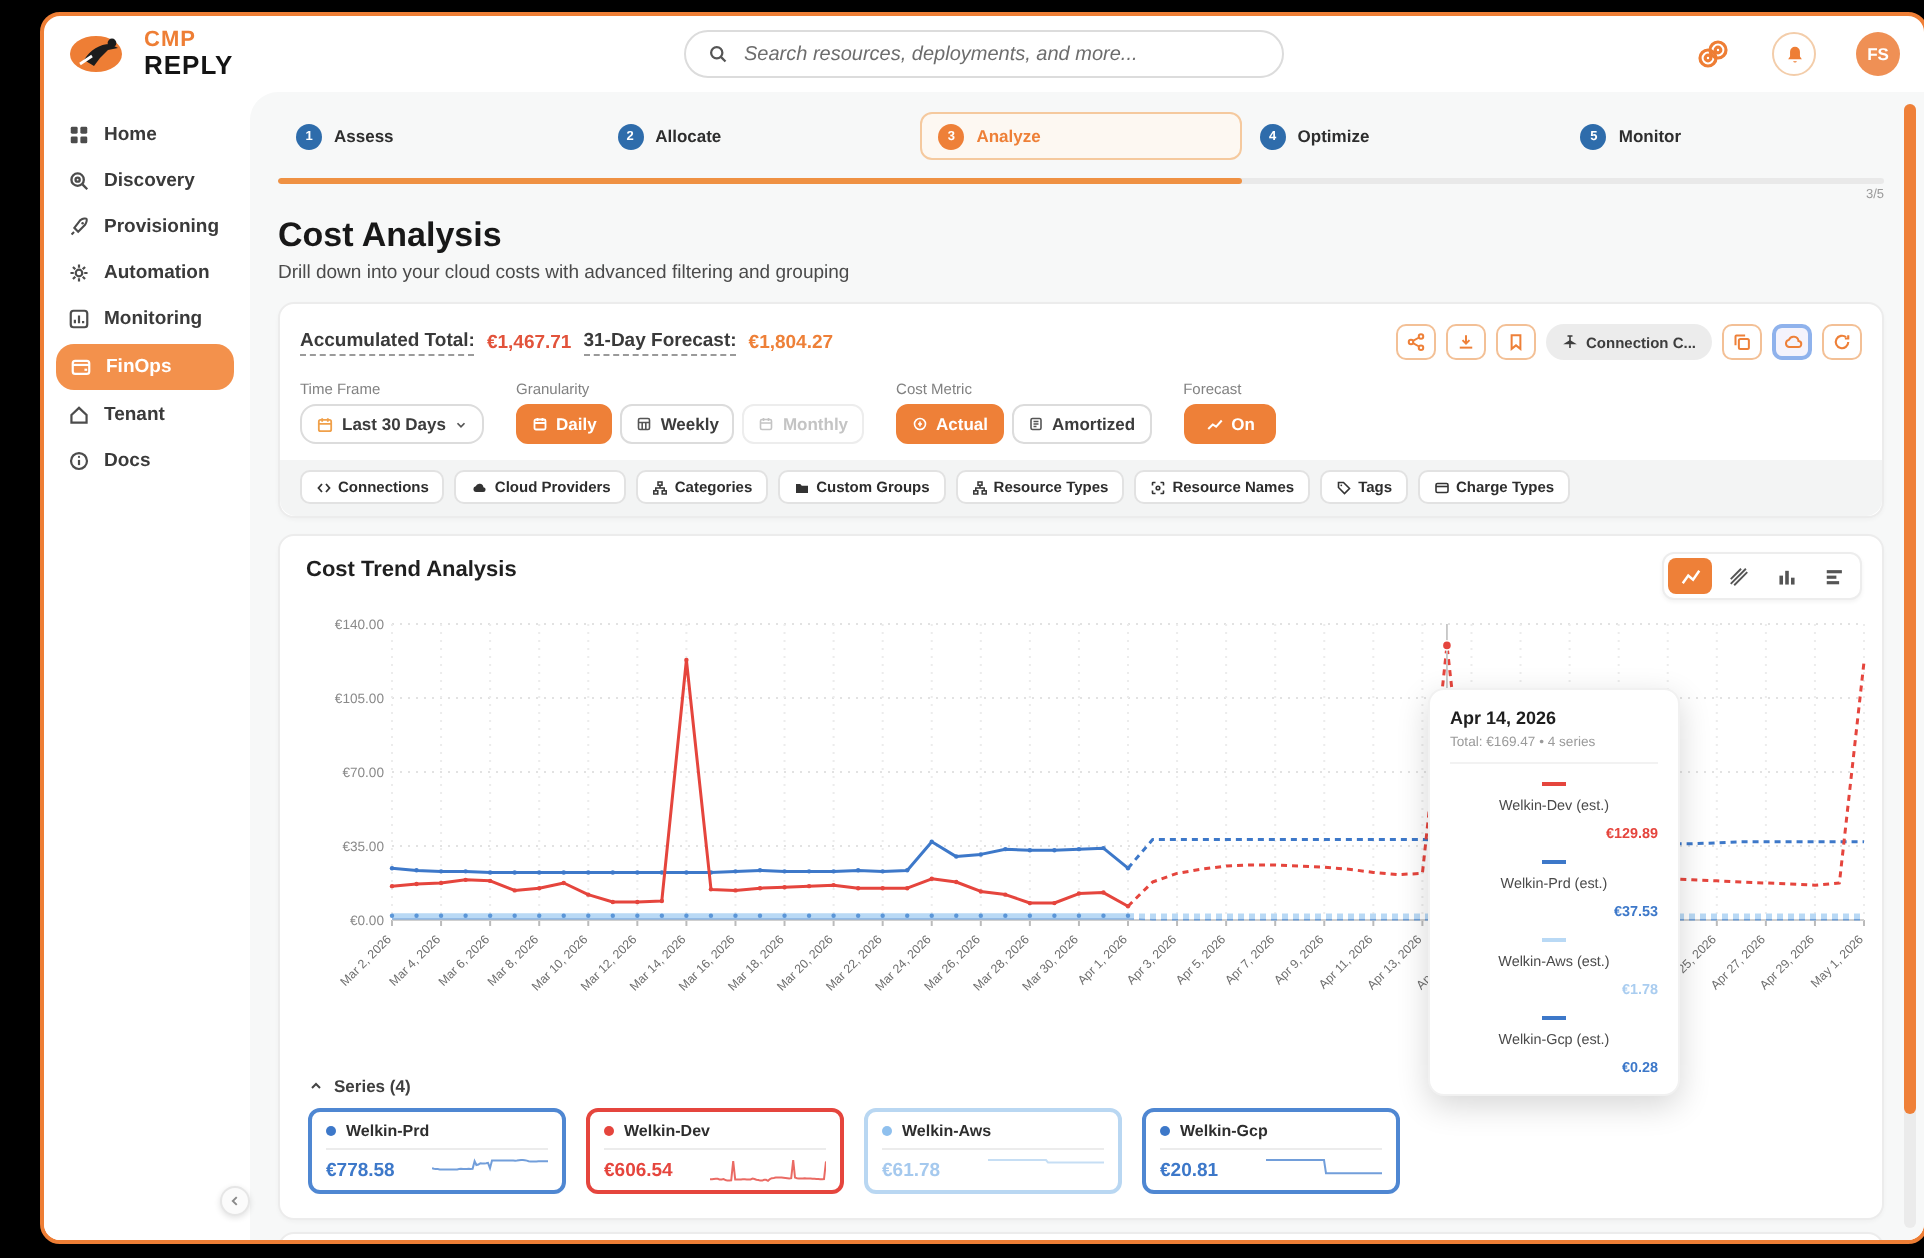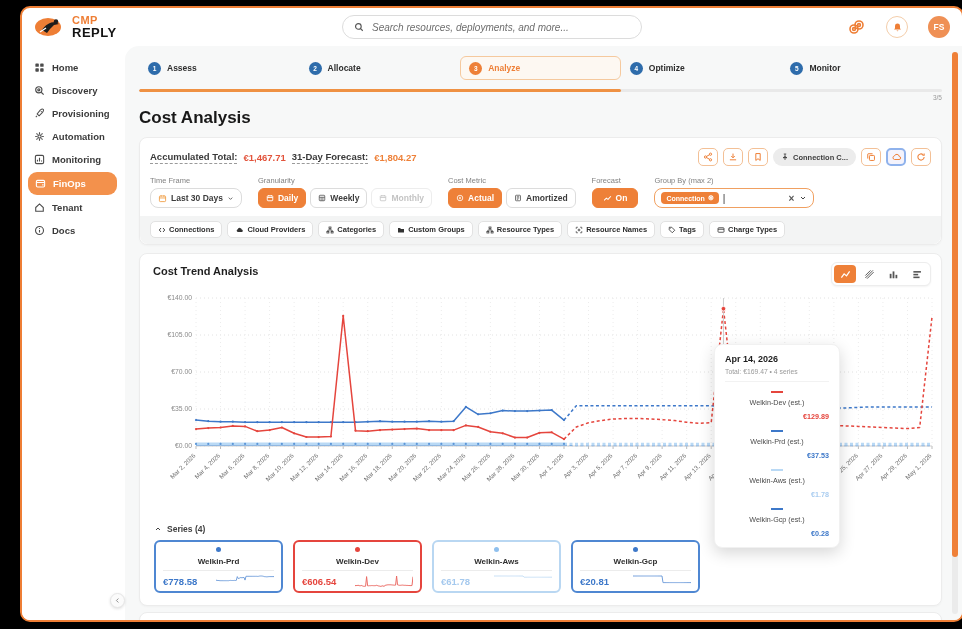--- a/index.html
+++ b/index.html
@@ -84,21 +84,21 @@
   .chart-title { font-size:11px; font-weight:800; color:#1f1f1f; margin:3px 0 0 3px; }
   .chart-toolbar { margin-left:auto; background:#fff; border:1px solid #ededed; border-radius:6px; padding:2px; display:flex; gap:2px; box-shadow:0 1px 2px rgba(0,0,0,.05); }
   .tbtn { width:22px; height:18px; border-radius:4px; display:flex; align-items:center; justify-content:center; color:#555; background:#fff; }
   .tbtn.sel { background:#ee8038; color:#fff; }
   #trend-svg { display:block; margin-top:2px; }
 
   .series-head { display:flex; align-items:center; gap:5px; margin:0 0 0 4px; color:#404040; }
   .series-head .shl { font-size:8.5px; font-weight:700; }
   .series-cards { display:flex; gap:10px; margin:6px 0 8px 4px; }
   .scard { width:129px; border:2px solid; border-radius:6px; background:#fff; padding:5px 7px 3px; }
-  .srow1 { display:flex; align-items:center; gap:5px;flex-direction:column; }
+  .srow1 { display:flex; align-items:center; gap:5px; }
   .sdot { width:5px; height:5px; border-radius:50%; }
   .sname { font-size:8px; font-weight:700; color:#2e2e2e; }
   .sdivider { border-top:1px solid #ececec; margin:4px 0 3px; }
   .srow2 { display:flex; align-items:center; }
   .sval { font-size:9.5px; font-weight:700; }
   .spark { margin-left:auto; opacity:.8; }
 
   .next-card { margin-top:6px; height:14px; border-radius:8px 8px 0 0; }
 
   
@@ -254,20 +254,21 @@
         </div>
       </div>
       <div class="progress-wrap">
         <div class="progress-track">
             <div class="progress-fill" style="width: 60%;"></div>
           </div>
         <div class="progress-label">3/5</div>
       </div>
 
       <div class="page-title">Cost Analysis</div>
+      <div class="page-sub">Drill down into your cloud costs with advanced filtering and grouping</div>
 
       <div class="card summary-card">
         <div class="sum-row">
           <div class="sum-left">
             <span class="sum-label">Accumulated Total:</span>
             <span class="sum-val-acc">€1,467.71</span>
             <span class="sum-label">31-Day Forecast:</span>
             <span class="sum-val-fc">€1,804.27</span>
           </div>
           <div class="sum-actions">
@@ -381,36 +382,20 @@
           </div>
           <div>
             <div class="fgroup-label">Forecast</div>
             <div class="fctrls">
               <div class="pillbtn sel" style="padding:0 10px;">
                 <svg class="ic" width="9" height="9" viewBox="0 0 16 16" fill="none" stroke="#fff" stroke-width="1.8">
                     <polyline points="2,11.5 6,7.5 9,9.5 14,4"></polyline>
                   </svg>
                 <span>On</span>
               </div>
-            </div>
-          </div>
-          <div>
-            <div class="fgroup-label">Group By (max 2)</div>
-            <div class="groupby-box">
-              <span class="gb-chip">
-                <span>Connection</span>
-                <span>⊗</span>
-              </span>
-              <span class="gb-cursor">|</span>
-              <span class="gb-right">
-                <span style="font-size:10px;font-weight:700;">×</span>
-                <svg class="ic" width="8" height="8" viewBox="0 0 16 16" fill="none" stroke="#444" stroke-width="2">
-                    <polyline points="4,6 8,10 12,6"></polyline>
-                  </svg>
-              </span>
             </div>
           </div>
         </div>
 
         <div class="tabs-strip">
           <div class="gtab">
             <svg class="ic" width="8" height="8" viewBox="0 0 16 16" fill="none" stroke="currentColor" stroke-width="1.8">
                 <polyline points="6,4 2.5,8 6,12"></polyline>
                 <polyline points="10,4 13.5,8 10,12"></polyline>
               </svg>

